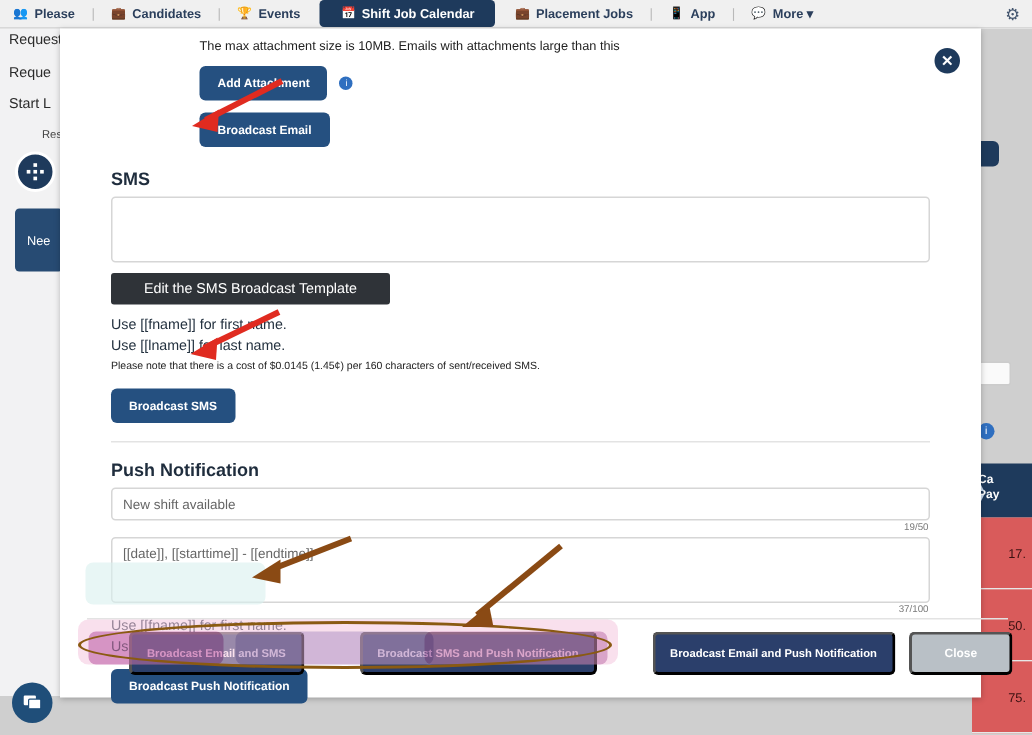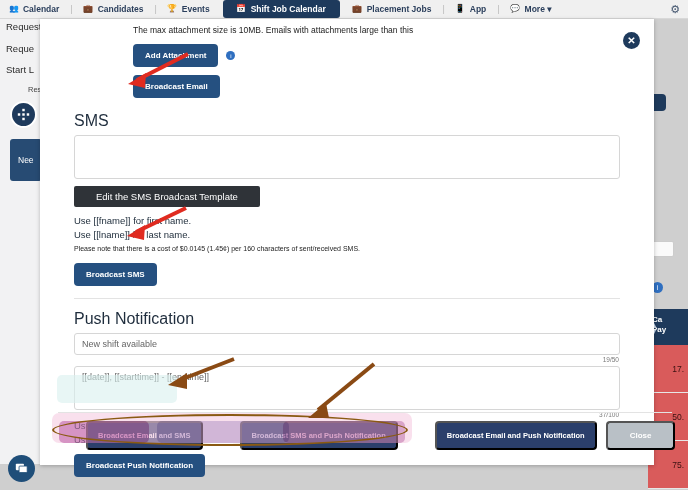--- a/index.html
+++ b/index.html
@@ -165,21 +165,21 @@
   }
   .btn-row { padding-left: 77px; margin-top: 8px; display: flex; align-items: center; gap: 8px; }
   .btn-wide { min-width: 72px; }
   .info-badge {
     width: 9px; height: 9px; border-radius: 50%;
     background: #2f6fc0; color: #fff; font-size: 6px;
     display: flex; align-items: center; justify-content: center;
   }
 
   .section-label {
-    font-size: 16px; color: #1f2d3d; font-weight: normal;
+    font-size: 12px; color: #1f2d3d; font-weight: bold;
     padding-left: 18px; margin-top: 14px; margin-bottom: 5px;
   }
   .field {
     margin-left: 18px; margin-right: 18px;
     border: 1px solid #d6d6d6; border-radius: 3px;
     background: #ffffff;
     font-size: 9px; color: #666;
     padding: 5px 7px;
     font-family: "Liberation Sans", sans-serif;
   }
@@ -286,21 +286,21 @@
   <div class="chat-widget">
     <svg width="13" height="13" viewBox="0 0 16 16" fill="#ffffff" aria-hidden="true">
       <rect x="1" y="2" width="10" height="8" rx="1"></rect>
       <rect x="5" y="5" width="10" height="8" rx="1" fill="#ffffff" stroke="#1f4e79" stroke-width="1"></rect>
     </svg>
   </div>
 
   <div class="topnav">
     <div class="nav-item">
       <span class="ico">👥</span>
-      <span>Calendar</span>
+      <span>Please</span>
     </div>
     <span class="nav-sep">|</span>
     <div class="nav-item">
       <span class="ico">💼</span>
       <span>Candidates</span>
     </div>
     <span class="nav-sep">|</span>
     <div class="nav-item">
       <span class="ico">🏆</span>
       <span>Events</span>

